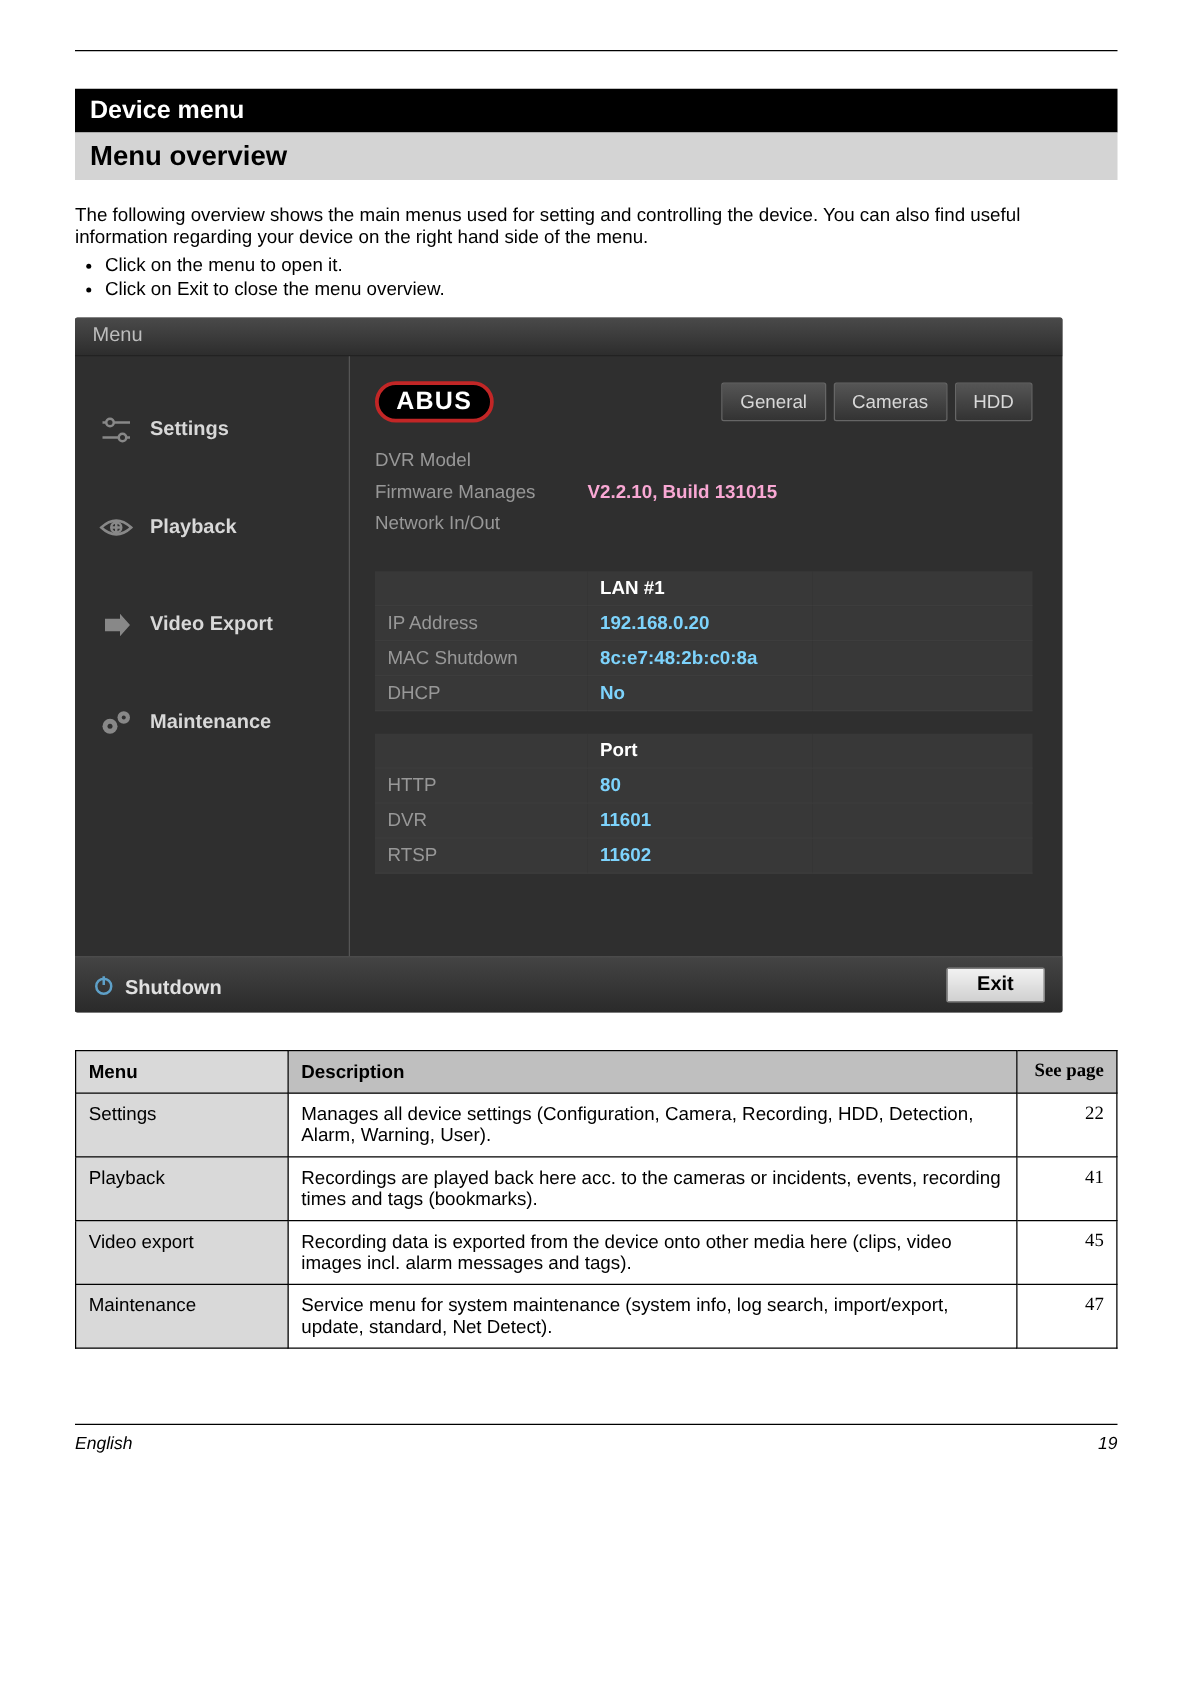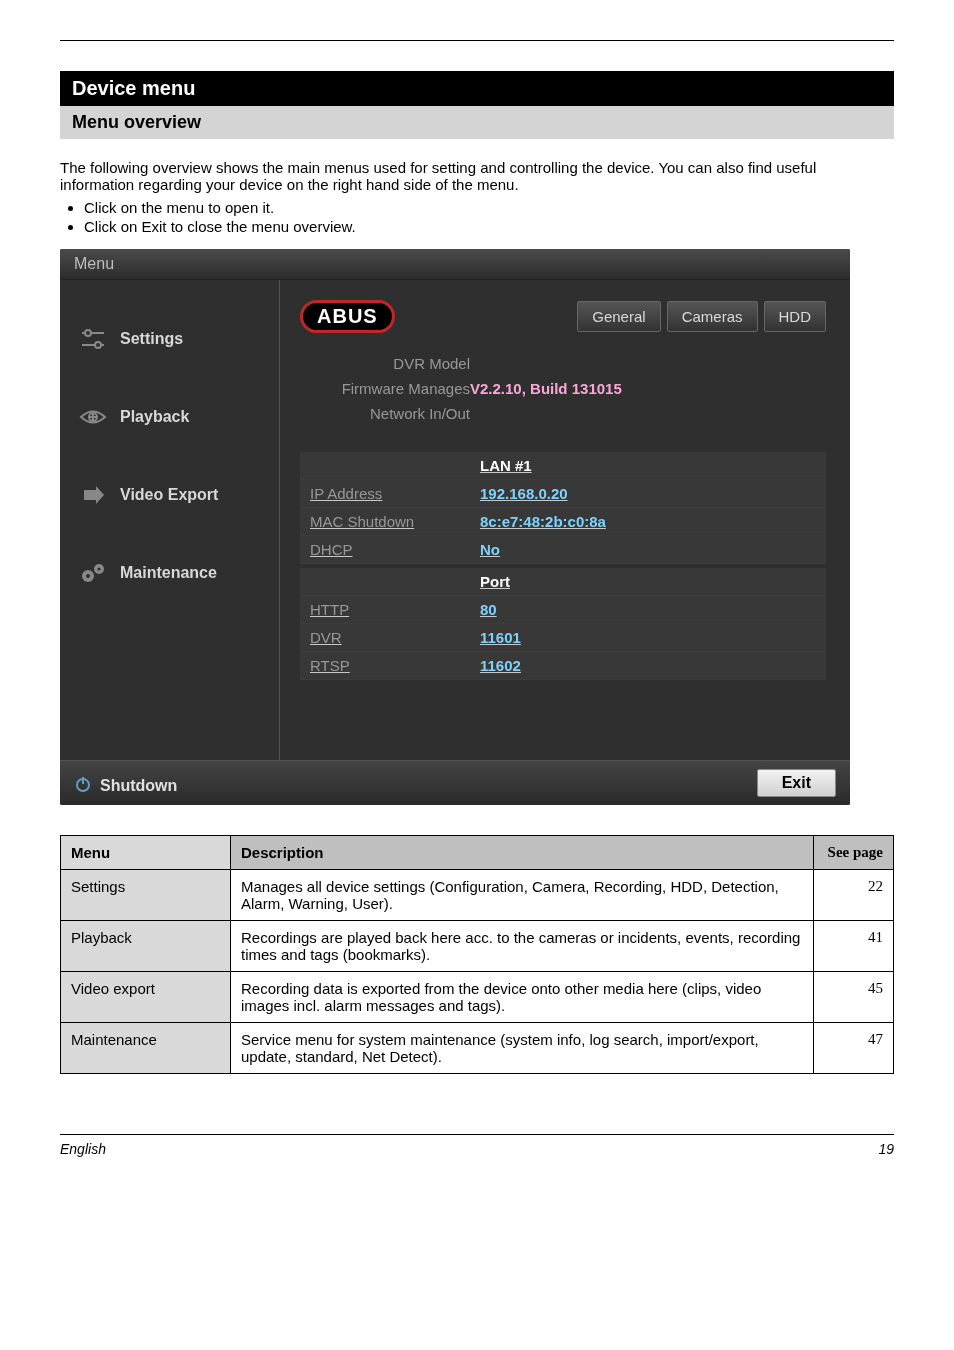--- a/index.html
+++ b/index.html
@@ -20,21 +20,21 @@
     background: #000;
     color: #fff;
     font-weight: bold;
     font-size: 20px;
     padding: 6px 12px;
     margin: 0;
   }
   .gray-band {
     background: #d4d4d4;
     font-weight: bold;
-    font-size: 18px;
+    font-size: 22px;
     padding: 6px 12px;
     margin-bottom: 20px;
   }
   .body-text { margin: 14px 0 6px 0; font-size: 15px; }
   ul.intro-list { margin: 2px 0 14px 24px; font-size: 15px; }
   ul.intro-list li { margin: 2px 0; }
 
   
   .dvr-window {
     background: #2f2f2f;
@@ -92,27 +92,26 @@
     background: linear-gradient(#555,#333);
     border: 1px solid #666;
     color: #d8d8d8;
     padding: 6px 14px;
     border-radius: 2px;
     font-size: 15px;
     cursor: pointer;
   }
   .info-rows { margin-bottom: 26px; }
   .info-row { display: flex; padding: 4px 0; font-size: 15px; }
-  .info-label { width: 170px; color: #989898; text-align: right; }
+  .info-label { width: 170px; color: #989898; }
   .info-value { color: #f9a8d4; font-weight: bold; text-align: center; }
   .dvr-table {
     width: 100%;
     border-collapse: collapse;
-    margin-bottom: 4px;
-    text-decoration: underline;
+    margin-bottom: 18px;
   }
   .dvr-table td {
     padding: 5px 10px;
     font-size: 15px;
     border-bottom: 1px solid #3d3d3d;
     background: #383838;
   }
   .dvr-table td:first-child { color: #989898; width: 170px; }
   .dvr-table td:nth-child(2) { color: #7dd3fc; font-weight: bold; width: 180px; }
   .dvr-table td:last-child { width: auto; }

